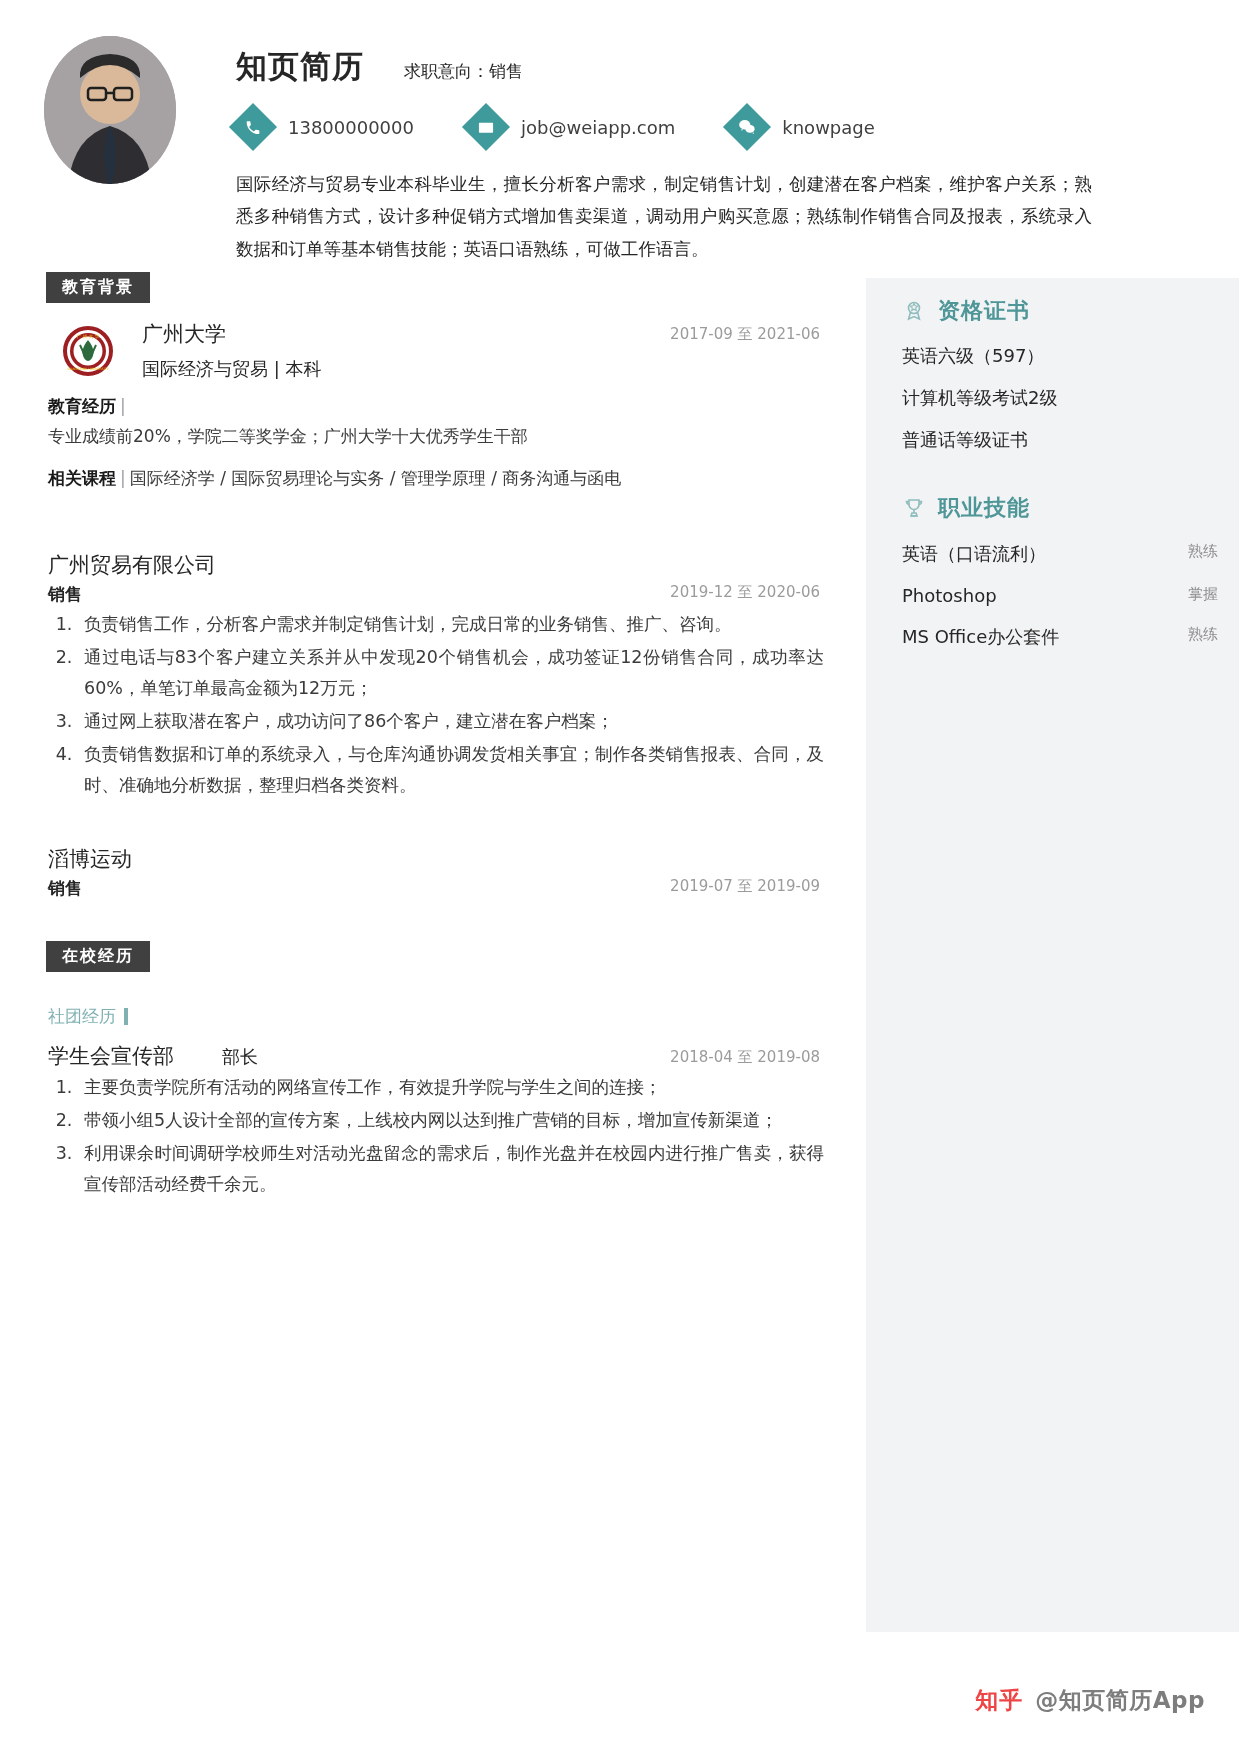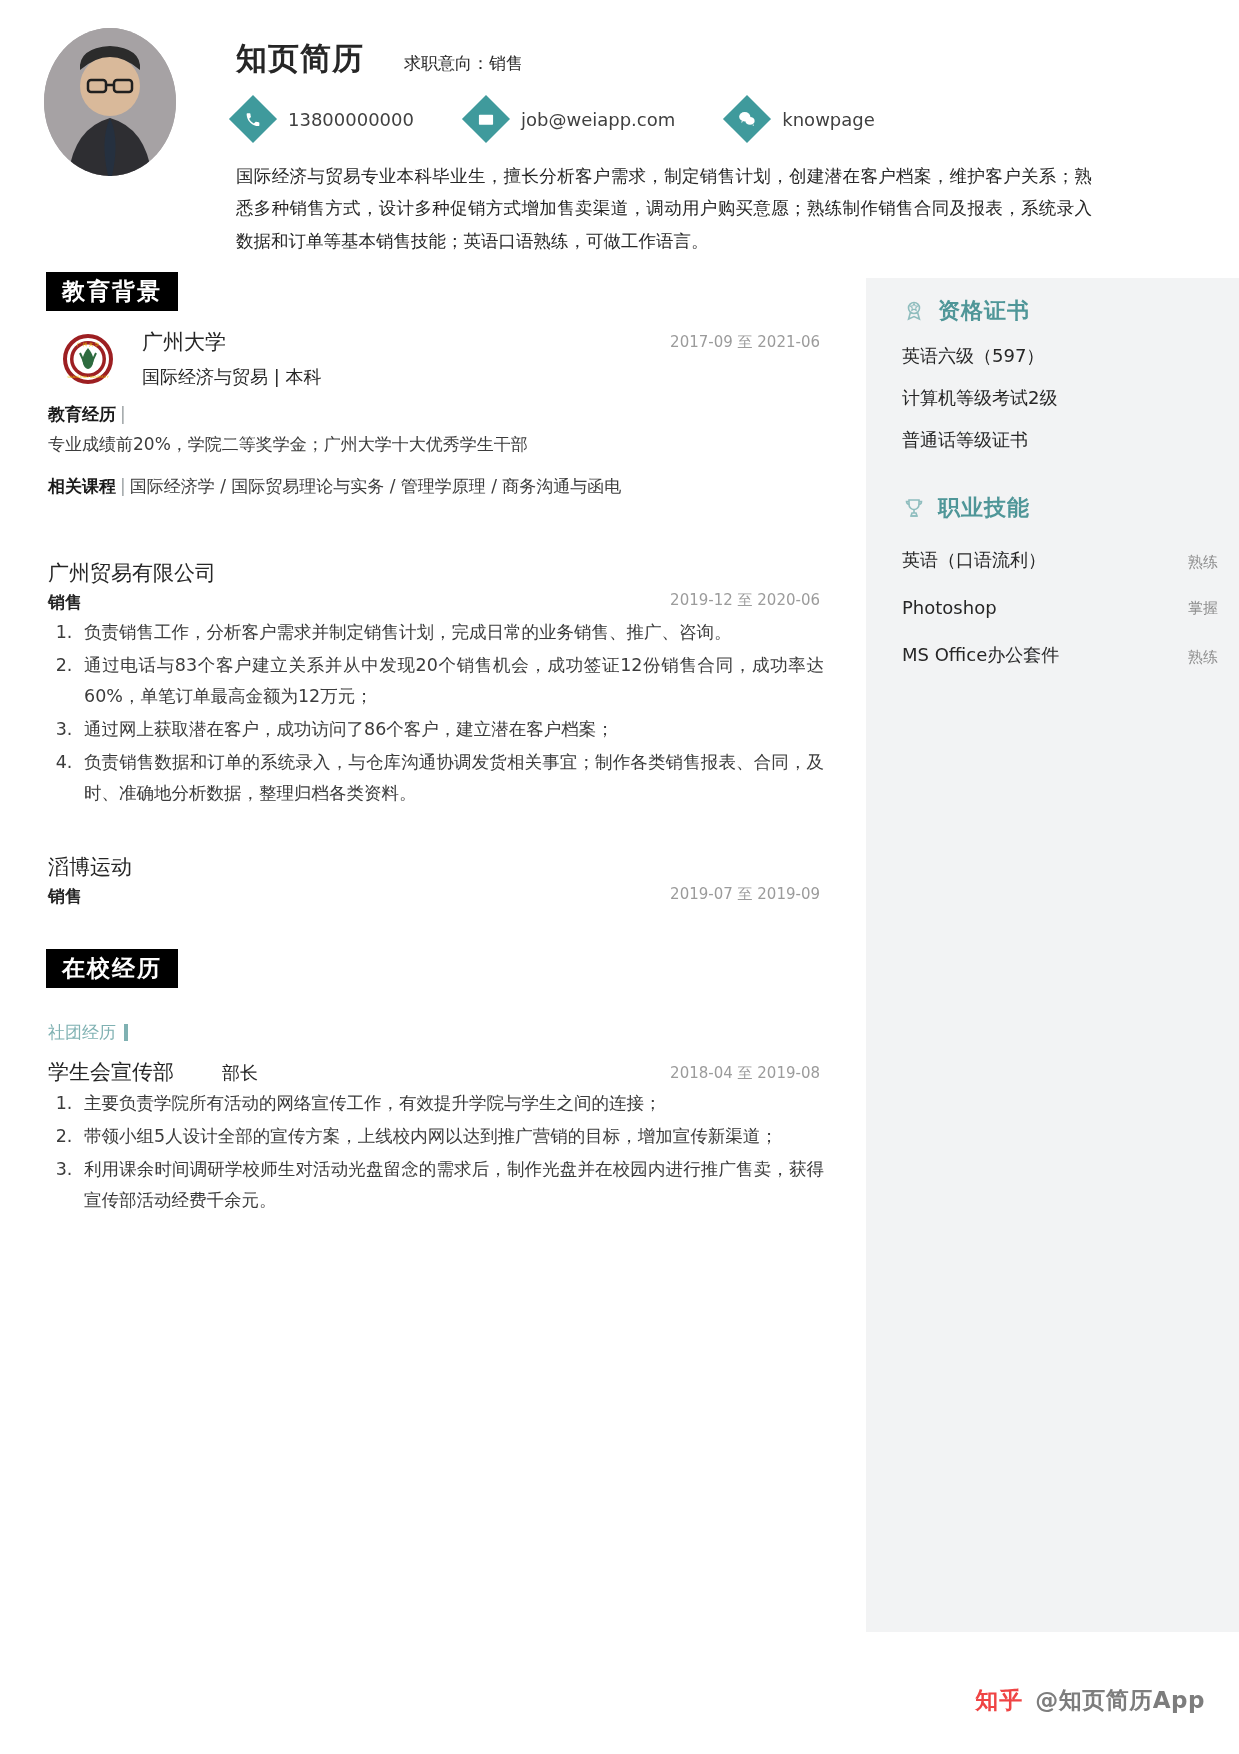--- a/index.html
+++ b/index.html
@@ -25,21 +25,21 @@
     width: 373px;
     height: 1354px;
     background: #f2f3f4;
   }
 
   
   .header {
     position: absolute;
     left: 0; top: 0;
     width: 1142px;
-    padding: 24px 40px 0 40px;
+    padding: 32px 40px 0 40px;
     display: flex;
     align-items: flex-start;
   }
   .photo-wrap {
     width: 132px; height: 148px;
     flex: 0 0 132px;
     margin-left: 4px;
     margin-top: 4px;
   }
   .photo {
@@ -111,23 +111,23 @@
 
   
   .main {
     position: absolute;
     left: 30px;
     top: 272px;
     width: 812px;
   }
   .sec-title {
     display: inline-block;
-    background: #000000;
+    background: #404040;
     color: #ffffff;
-    font-size: 23px;
+    font-size: 16px;
     font-weight: 700;
     padding: 6px 16px 7px 16px;
     letter-spacing: 2px;
     line-height: 1.15;
   }
   .sec-title-wrap { padding-left: 16px; }
 
   .block { padding: 0 18px 0 18px; }
 
   .edu-row {
@@ -277,23 +277,23 @@
   }
   .side-sec-title .sic svg { display: block; }
   .side-item {
     font-size: 18px;
     color: #262626;
     margin-top: 17px;
     line-height: 1.4;
   }
   .skill-row {
     display: flex;
-    align-items: flex-end;
+    align-items: flex-start;
     justify-content: space-between;
-    margin-top: 25px;
+    margin-top: 19px;
   }
   .skill-name {
     font-size: 18px;
     color: #262626;
   }
   .skill-level {
     font-size: 15px;
     color: #8d8d8d;
     white-space: nowrap;
     padding-right: 4px;

